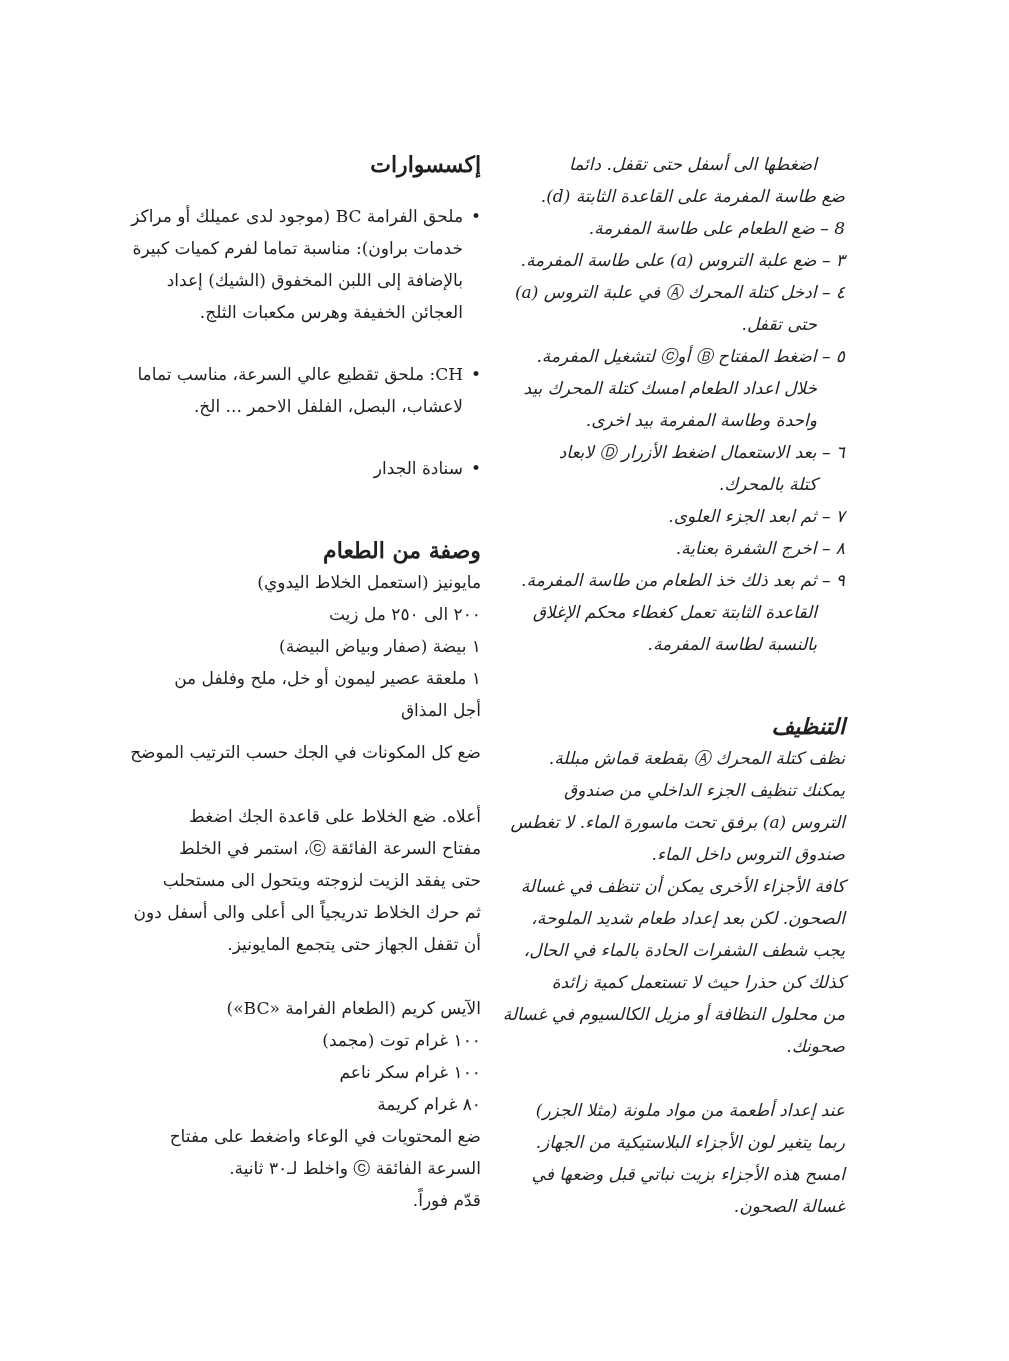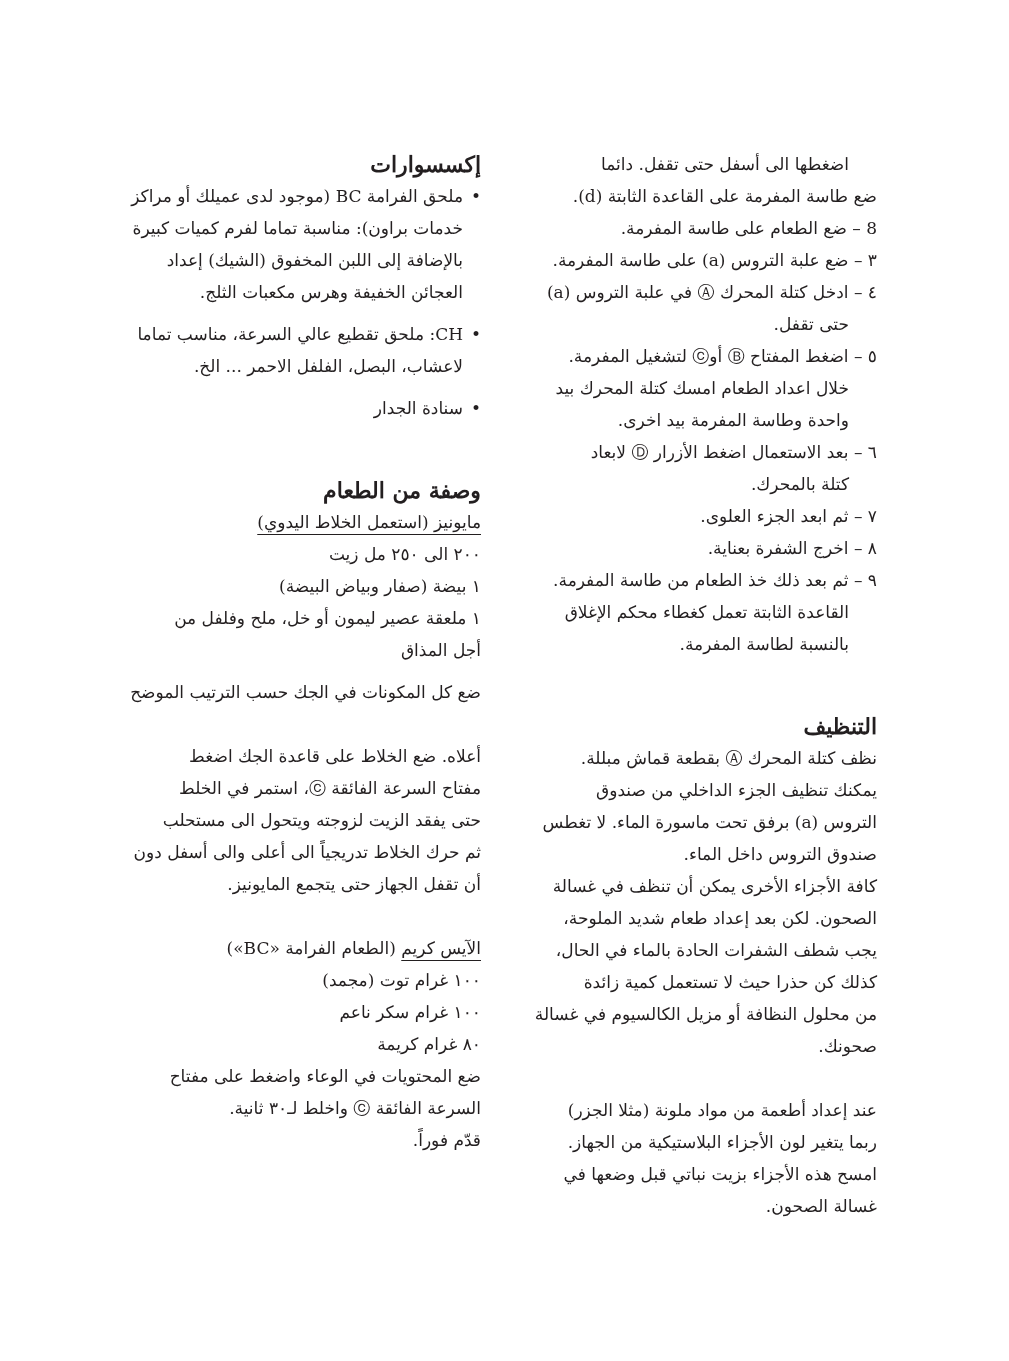--- a/index.html
+++ b/index.html
@@ -2,29 +2,29 @@
 <html><head>
   <meta charset="utf-8">
   <style>
     html, body { margin: 0; padding: 0; background: #ffffff; }
     body {
       width: 1009px; height: 1361px; position: relative; overflow: hidden;
       font-family: "DejaVu Serif", "Liberation Serif", serif;
       color: #231f20;
     }
     .col { position: absolute; direction: rtl; text-align: right; }
-    .col-right { right: 132px; width: 340px; top: 148px; }
+    .col-right { right: 164px; width: 340px; top: 148px; font-style: italic; }
     .col-left  { right: 528px; width: 350px; top: 148px; }
     .line { font-size: 17px; line-height: 32px; white-space: nowrap; }
     .indent { padding-right: 28px; }
     .heading { font-size: 22px; font-weight: bold; line-height: 32px; }
-    .bullet { position: relative; padding-right: 18px; }
+    .bullet { position: relative; padding-right: 18px; margin-top: 20px; }
     .bullet::before { content: "•"; position: absolute; right: 0; top: 0; }
     .bullet-cont { padding-right: 18px; }
-    .ul { text-decoration: underline; text-underline-offset: 6px; }
+    .ul { text-underline-offset: 6px; }
     .gap-s { height: 10px; }
     .gap-m { height: 32px; }
     .gap-l { height: 50px; }
   </style>
 </head>
 <body>
 
 <div class="col col-right">
   <div class="line indent">اضغطها الى أسفل حتى تقفل. دائما</div>
   <div class="line indent" style="margin-right:-28px; padding-right:28px;">ضع طاسة المفرمة على القاعدة الثابتة (d).</div>

